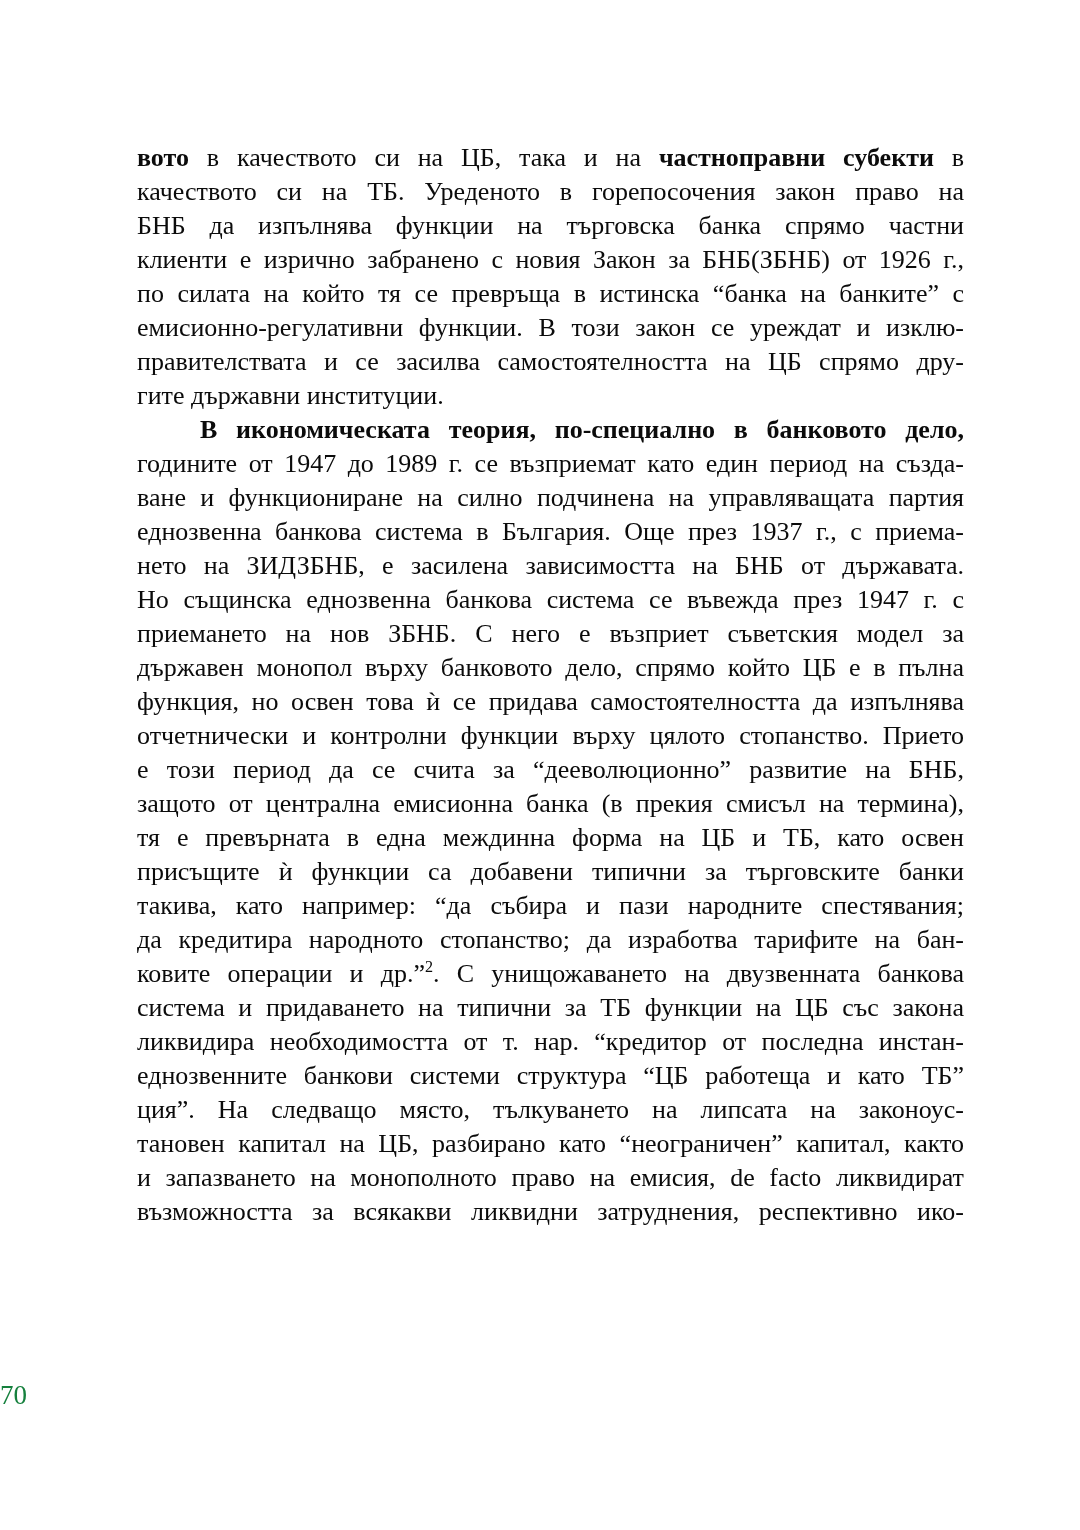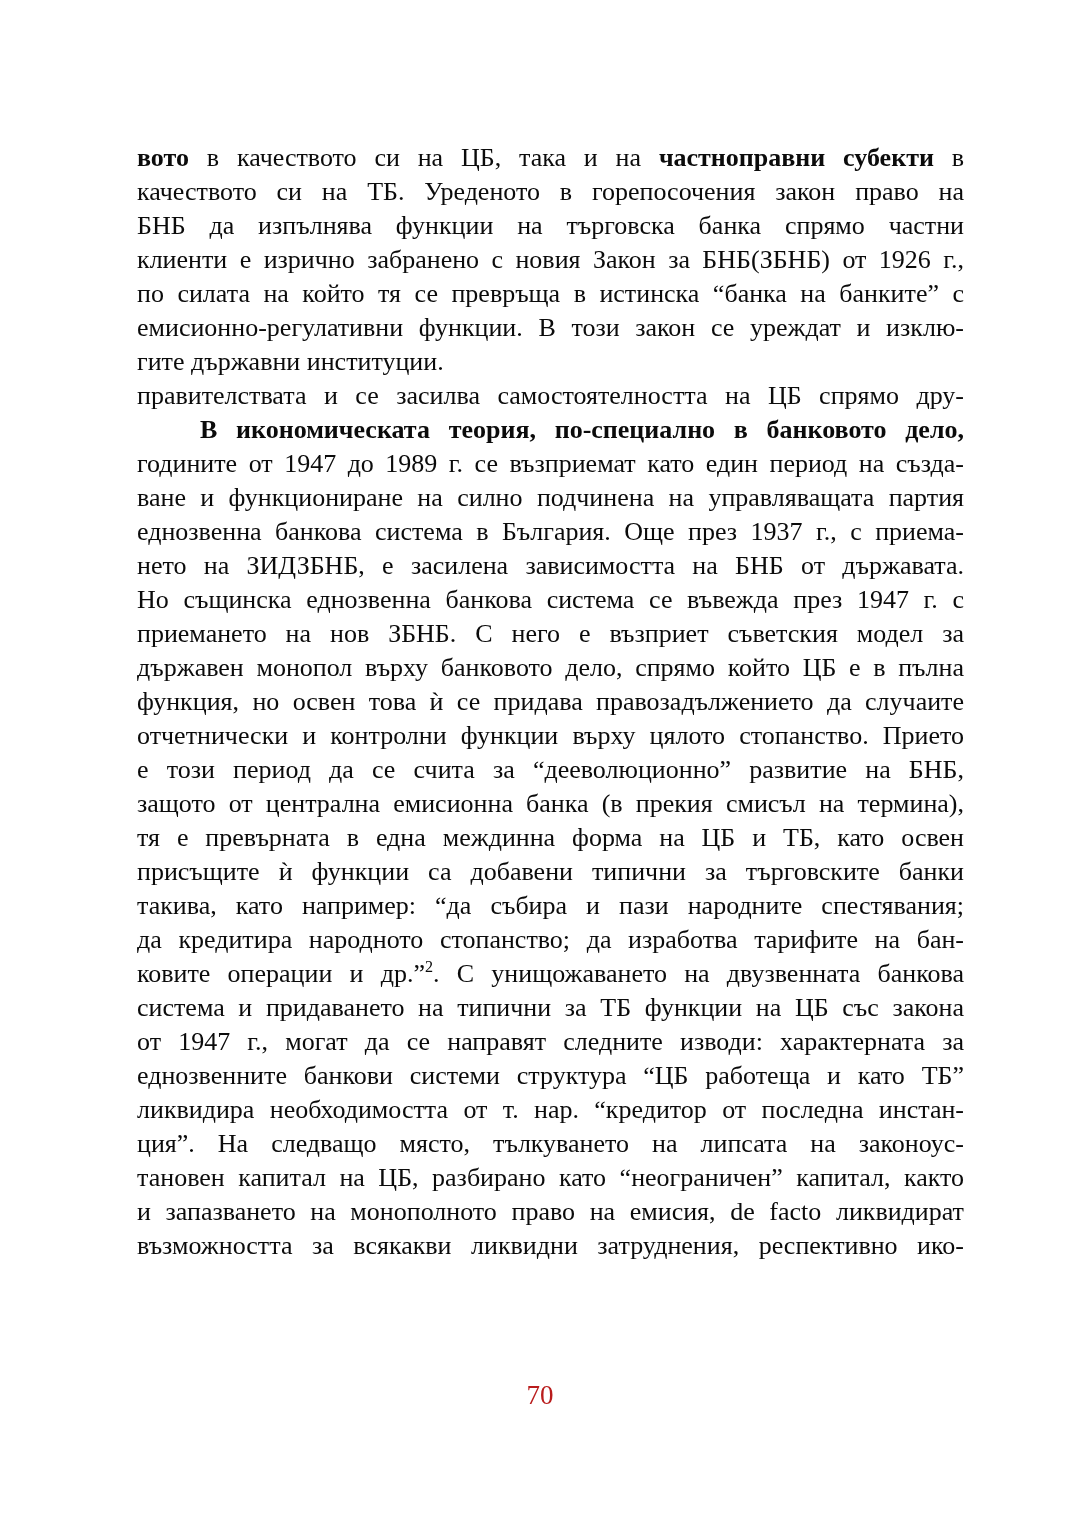--- a/index.html
+++ b/index.html
@@ -46,63 +46,61 @@
   sup {
     font-size: 0.62em;
     vertical-align: super;
     line-height: 0;
   }
   .page-number {
     position: absolute;
     left: 0;
     top: 1378px;
     width: 1080px;
-    text-align: center;
     font-size: 27px;
     line-height: 34px;
-    color: #b91c1c;
+    color: #15803d;
   }
 </style>
 </head>
 <body>
 
 <div class="page">
   <div class="text-block">
       <div class="paragraph">
         <div class="line"><span class="bold">вото</span><span> в качеството си на ЦБ, така и на </span><span class="bold">частноправни субекти</span><span> в</span></div>
         <div class="line"><span>качеството си на ТБ. Уреденото в горепосочения закон право на</span></div>
         <div class="line"><span>БНБ да изпълнява функции на търговска банка спрямо частни</span></div>
         <div class="line"><span>клиенти е изрично забранено с новия Закон за БНБ(ЗБНБ) от 1926 г.,</span></div>
         <div class="line"><span>по силата на който тя се превръща в истинска “банка на банките” с</span></div>
         <div class="line"><span>емисионно-регулативни функции. В този закон се уреждат и изклю-</span></div>
+        <div class="line"><span>правителствата и се засилва самостоятелността на ЦБ спрямо дру-</span></div>
         <div class="line last"><span>гите държавни институции.</span></div>
-        <div class="line"><span>правителствата и се засилва самостоятелността на ЦБ спрямо дру-</span></div>
       </div>
       <div class="paragraph">
         <div class="line indent"><span>В икономическата теория, по-специално в банковото дело,</span></div>
         <div class="line"><span>годините от 1947 до 1989 г. се възприемат като един период на създа-</span></div>
         <div class="line"><span>ване и функциониране на силно подчинена на управляващата партия</span></div>
         <div class="line"><span>еднозвенна банкова система в България. Още през 1937 г., с приема-</span></div>
         <div class="line"><span>нето на ЗИДЗБНБ, е засилена зависимостта на БНБ от държавата.</span></div>
         <div class="line"><span>Но същинска еднозвенна банкова система се въвежда през 1947 г. с</span></div>
         <div class="line"><span>приемането на нов ЗБНБ. С него е възприет съветския модел за</span></div>
         <div class="line"><span>държавен монопол върху банковото дело, спрямо който ЦБ е в пълна</span></div>
-        <div class="line"><span>функция, но освен това ѝ се придава правозадължението да случаите</span></div>
+        <div class="line"><span>функция, но освен това ѝ се придава самостоятелността да изпълнява</span></div>
         <div class="line"><span>отчетнически и контролни функции върху цялото стопанство. Прието</span></div>
         <div class="line"><span>е този период да се счита за “дееволюционно” развитие на БНБ,</span></div>
         <div class="line"><span>защото от централна емисионна банка (в прекия смисъл на термина),</span></div>
         <div class="line"><span>тя е превърната в една междинна форма на ЦБ и ТБ, като освен</span></div>
         <div class="line"><span>присъщите ѝ функции са добавени типични за търговските банки</span></div>
         <div class="line"><span>такива, като например: “да събира и пази народните спестявания;</span></div>
         <div class="line"><span>да кредитира народното стопанство; да изработва тарифите на бан-</span></div>
         <div class="line"><span>ковите операции и др.”</span><sup>2</sup><span>. С унищожаването на двузвенната банкова</span></div>
         <div class="line"><span>система и придаването на типични за ТБ функции на ЦБ със закона</span></div>
-        <div class="line"><span>от 1947 г., могат да се направят следните изводи: характерната за</span></div>
+        <div class="line"><span>ликвидира необходимостта от т. нар. “кредитор от последна инстан-</span></div>
         <div class="line"><span>еднозвенните банкови системи структура “ЦБ работеща и като ТБ”</span></div>
-        <div class="line"><span>ликвидира необходимостта от т. нар. “кредитор от последна инстан-</span></div>
         <div class="line"><span>ция”. На следващо място, тълкуването на липсата на законоус-</span></div>
         <div class="line"><span>тановен капитал на ЦБ, разбирано като “неограничен” капитал, както</span></div>
         <div class="line"><span>и запазването на монополното право на емисия, de facto ликвидират</span></div>
         <div class="line"><span>възможността за всякакви ликвидни затруднения, респективно ико-</span></div>
       </div>
     </div>
   <div class="page-number">70</div>
 </div>
 
 </body></html>

